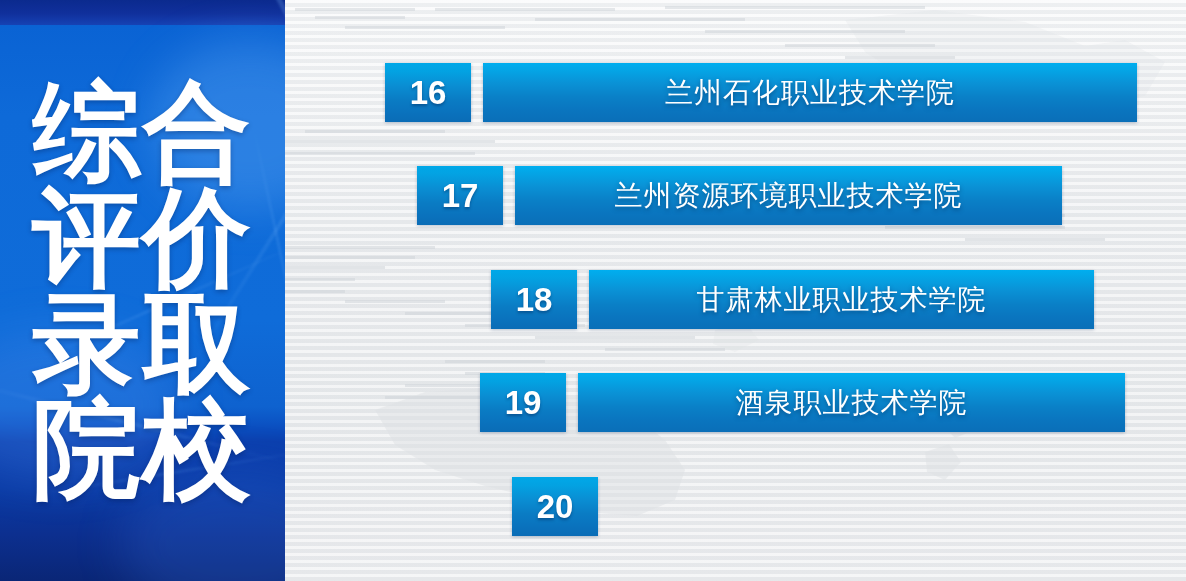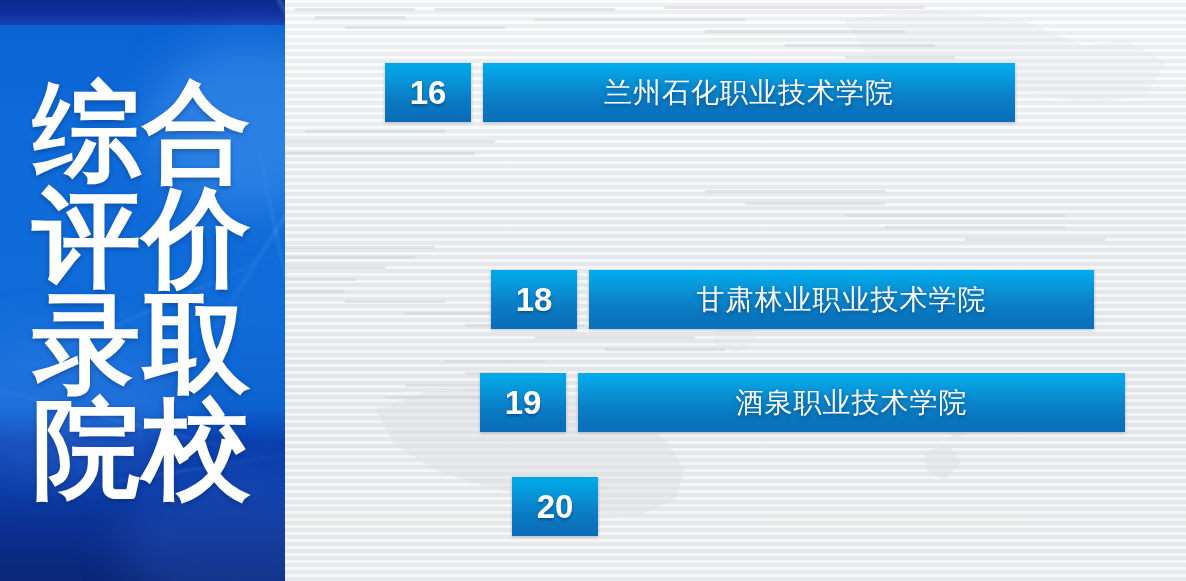--- a/index.html
+++ b/index.html
@@ -227,27 +227,33 @@
     <div class="speck" style="left:100px;top:396px;width:160px;height:3px;"></div>
     <div class="speck" style="left:420px;top:190px;width:180px;height:3px;"></div>
     <div class="speck" style="left:460px;top:202px;width:140px;height:3px;"></div>
     <div class="speck" style="left:560px;top:214px;width:220px;height:3px;"></div>
     <div class="speck" style="left:600px;top:226px;width:180px;height:3px;"></div>
     <div class="speck" style="left:680px;top:238px;width:140px;height:3px;"></div>
   </div>
 
   <div id="rows">
 
-    <div class="row" style="left:385px;top:63px;width:630px;">
+    <div class="row" style="left:385px;top:63px;width:752px;">
       <div class="rank-badge">16</div>
       <div class="bar">
         <span class="bar-label">兰州石化职业技术学院</span>
       </div>
     </div>
 
+    <div class="row" style="left:417px;top:166px;width:645px;">
+      <div class="rank-badge">17</div>
+      <div class="bar">
+        <span class="bar-label">兰州资源环境职业技术学院</span>
+      </div>
+    </div>
 
     <div class="row" style="left:448px;top:270px;width:646px;padding-left:43px;">
       <div class="rank-badge">18</div>
       <div class="bar">
         <span class="bar-label">甘肃林业职业技术学院</span>
       </div>
     </div>
 
     <div class="row" style="left:480px;top:373px;width:645px;">
       <div class="rank-badge">19</div>

